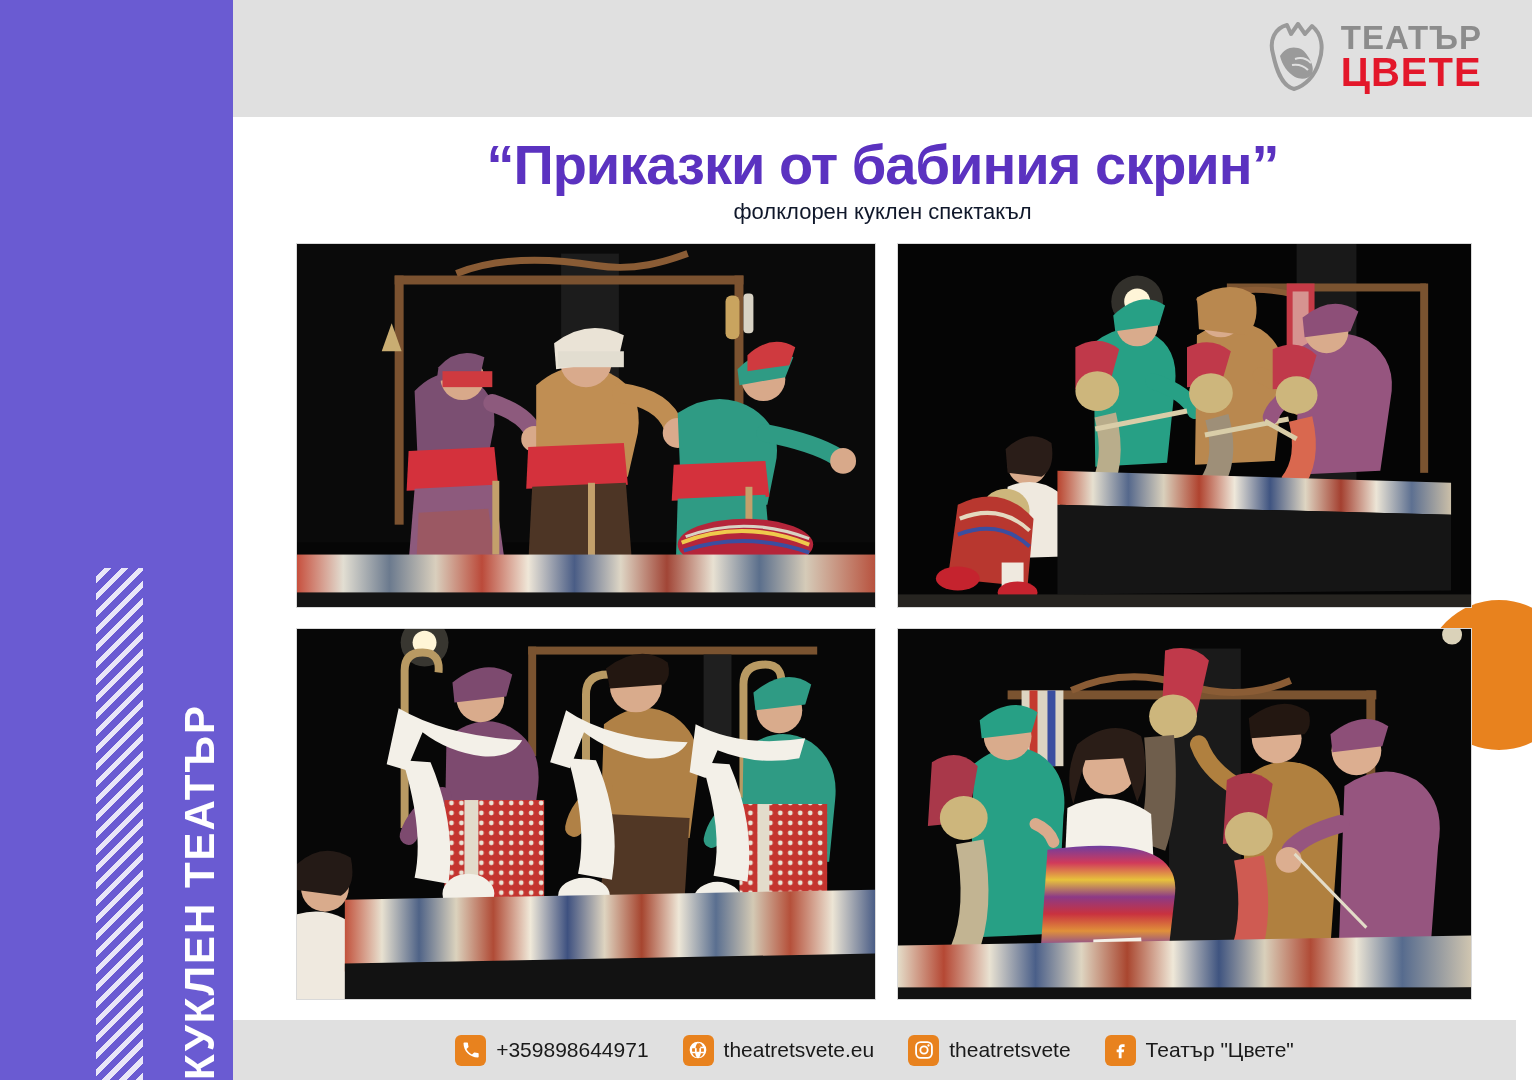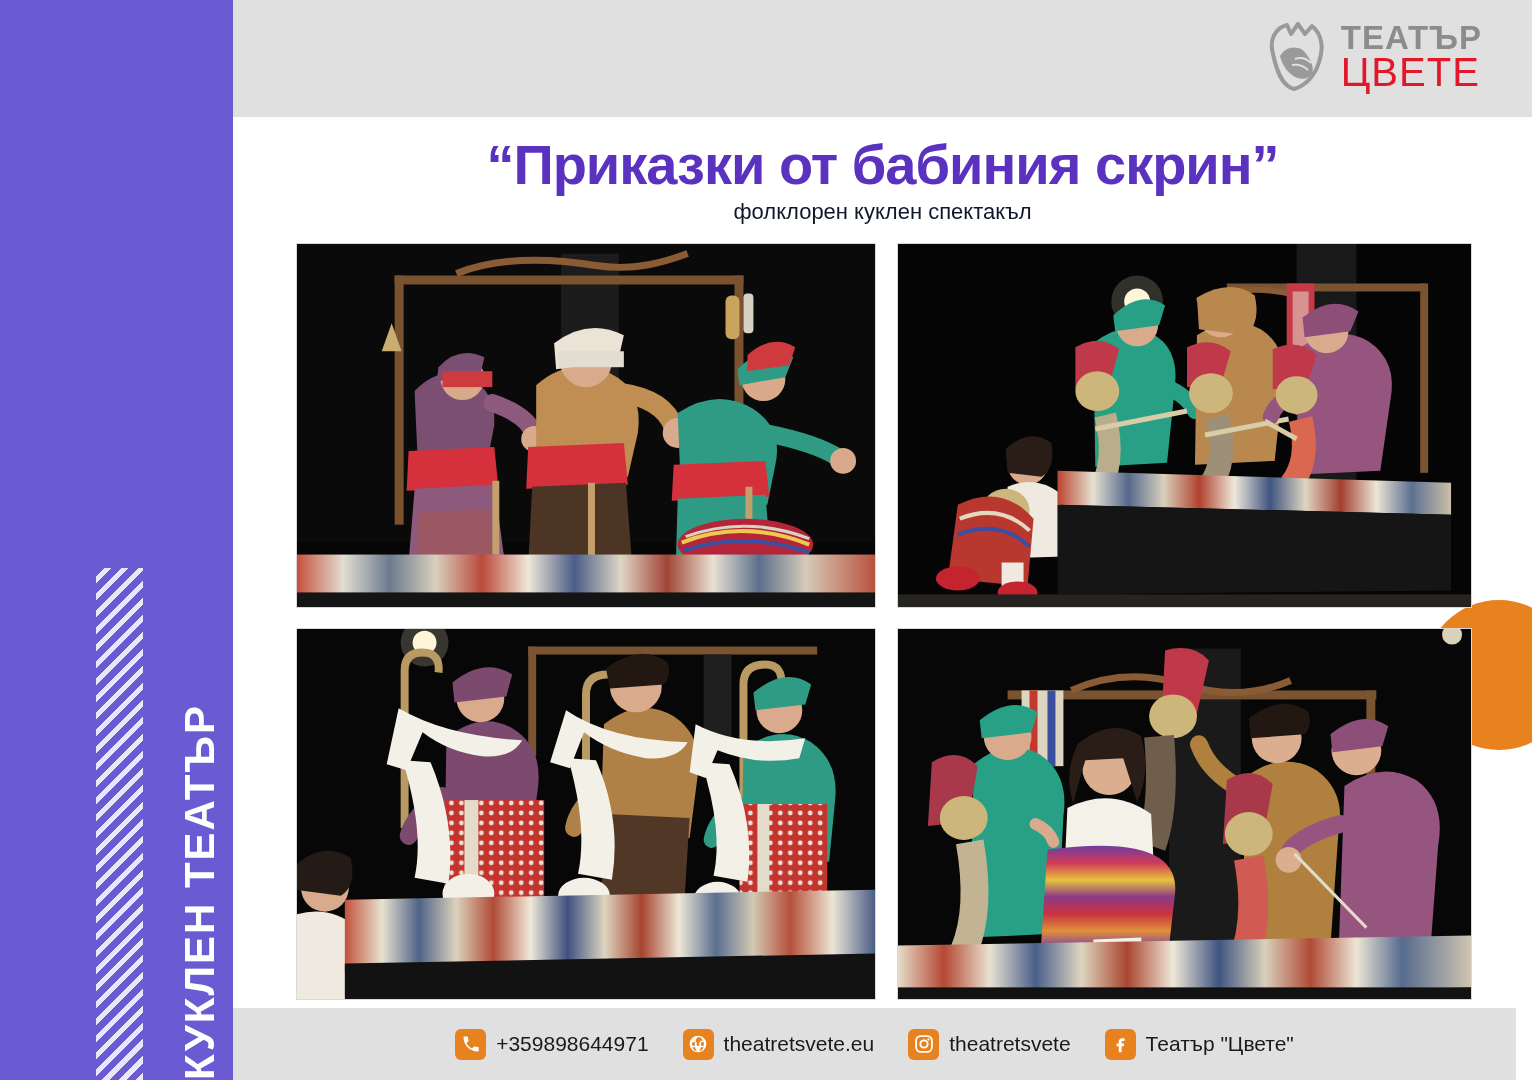--- a/index.html
+++ b/index.html
@@ -51,21 +51,21 @@
   .logo{
     position:absolute; right:50px; top:22px;
     display:flex; align-items:center; gap:14px; z-index:6;
   }
   .logo-mark{ width:62px; height:70px; }
   .logo-words{ display:flex; flex-direction:column; line-height:.92; }
   .logo-teatar{
     font-size:33px; font-weight:bold; color:#8c8c8c; letter-spacing:1px;
   }
   .logo-cvete{
-    font-size:40px; font-weight:normal; color:#e3172a; letter-spacing:1px;
+    font-size:40px; font-weight:bold; color:#e3172a; letter-spacing:1px;
   }
 
   
   .title-block{
     position:absolute; left:233px; top:118px; right:0; height:125px;
     text-align:center; z-index:3;
   }
   .main-title{
     font-size:56px; font-weight:bold; color:#5b32c0;
     letter-spacing:-1px; margin-top:18px; line-height:1.05;
@@ -92,21 +92,21 @@
 
   
   .orange-circle{
     position:absolute; right:-42px; top:600px;
     width:150px; height:150px; border-radius:50%;
     background:#e8821e; z-index:1;
   }
 
   
   .footer-bar{
-    position:absolute; left:233px; bottom:0; right:16px; height:72px;
+    position:absolute; left:233px; bottom:0; right:16px; height:60px;
     background:#e0e0e0; z-index:4;
     display:flex; align-items:center; justify-content:center; gap:34px;
   }
   .contact{ display:flex; align-items:center; gap:10px; }
   .contact-ico{
     width:31px; height:31px; background:#e8821e; border-radius:6px;
     display:flex; align-items:center; justify-content:center;
     flex:none;
   }
   .contact-ico svg{ width:20px; height:20px; fill:#ffffff; }

